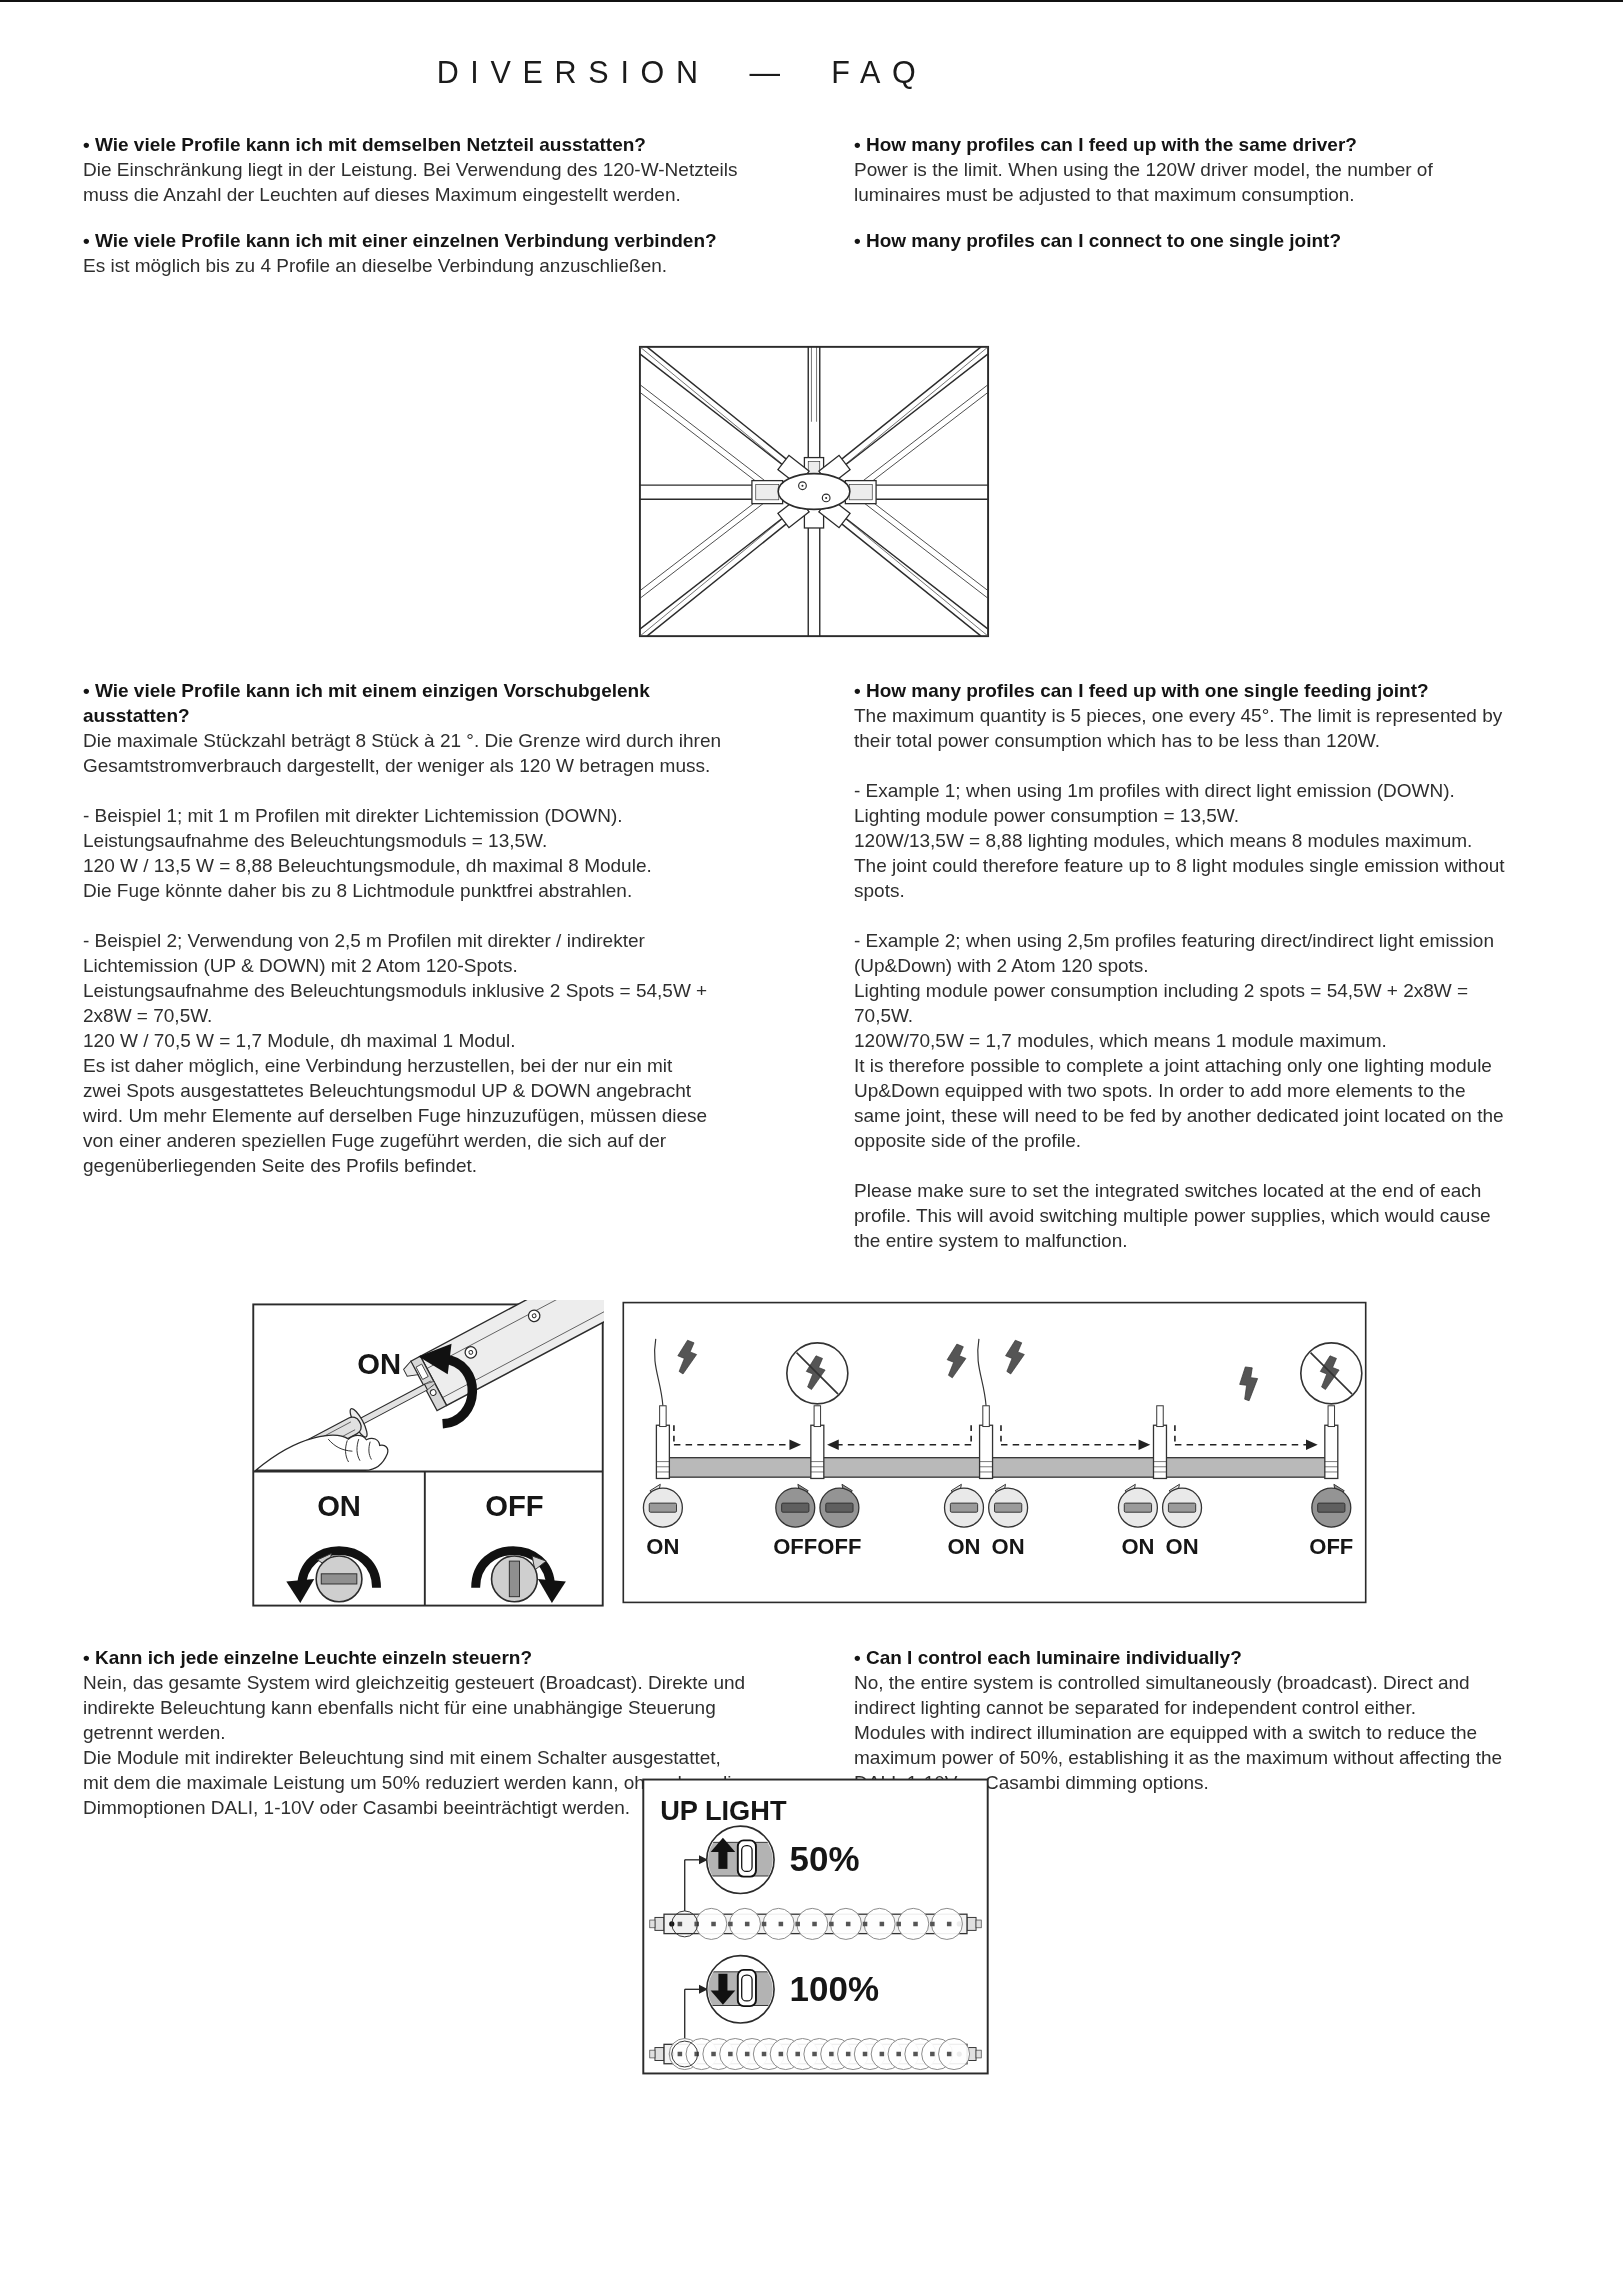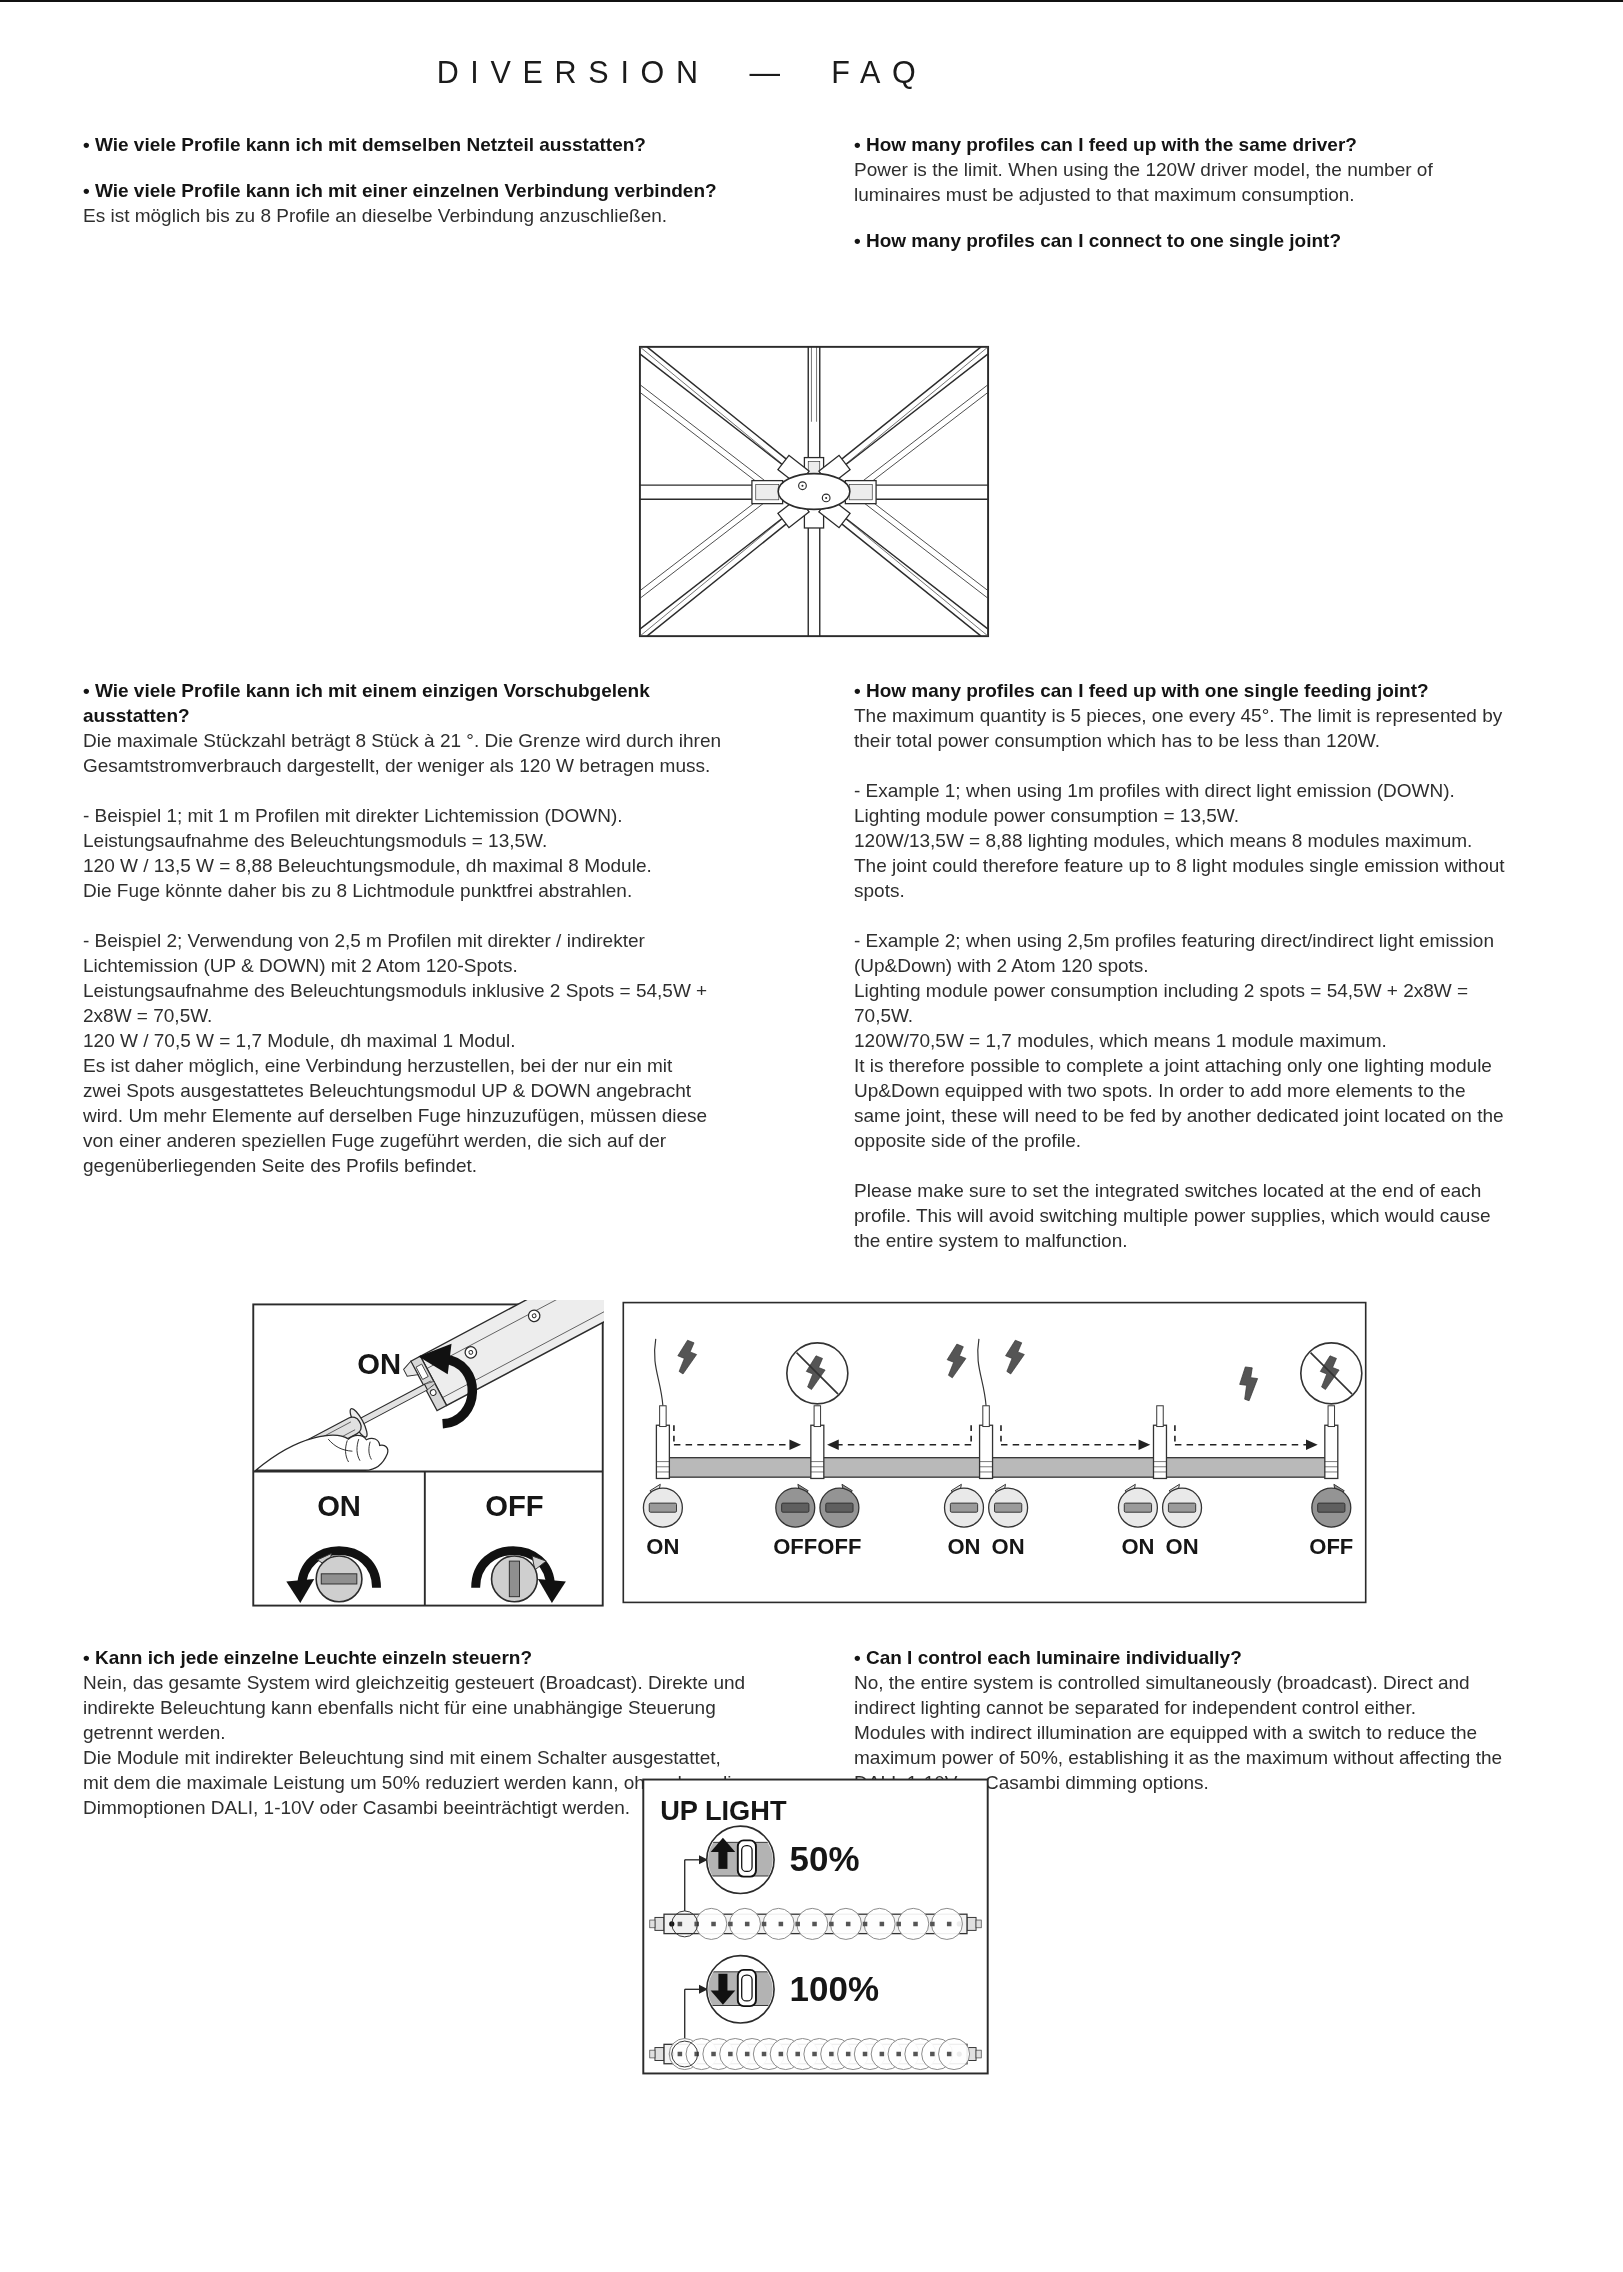--- a/index.html
+++ b/index.html
@@ -19,24 +19,26 @@
 </head>
 <body>
 
 <div class="abs top-rule"></div>
 
 <div class="abs page-title">DIVERSION — FAQ</div>
 
 <div class="abs col" style="left:83px;top:132px;">
   <div class="qa-block">
     <h2 class="qa-q">• Wie viele Profile kann ich mit demselben Netzteil ausstatten?</h2>
+    <p class="qa-a">Die Einschränkung liegt in der Leistung. Bei Verwendung des 120-W-Netzteils
+muss die Anzahl der Leuchten auf dieses Maximum eingestellt werden.</p>
   </div>
   <div class="qa-block">
     <h2 class="qa-q">• Wie viele Profile kann ich mit einer einzelnen Verbindung verbinden?</h2>
-    <p class="qa-a">Es ist möglich bis zu 8 Profile an dieselbe Verbindung anzuschließen.</p>
+    <p class="qa-a">Es ist möglich bis zu 4 Profile an dieselbe Verbindung anzuschließen.</p>
   </div>
 </div>
 
 <div class="abs col" style="left:854px;top:132px;">
   <div class="qa-block">
     <h2 class="qa-q">• How many profiles can I feed up with the same driver?</h2>
     <p class="qa-a">Power is the limit. When using the 120W driver model, the number of
 luminaires must be adjusted to that maximum consumption.</p>
   </div>
   <div class="qa-block">

